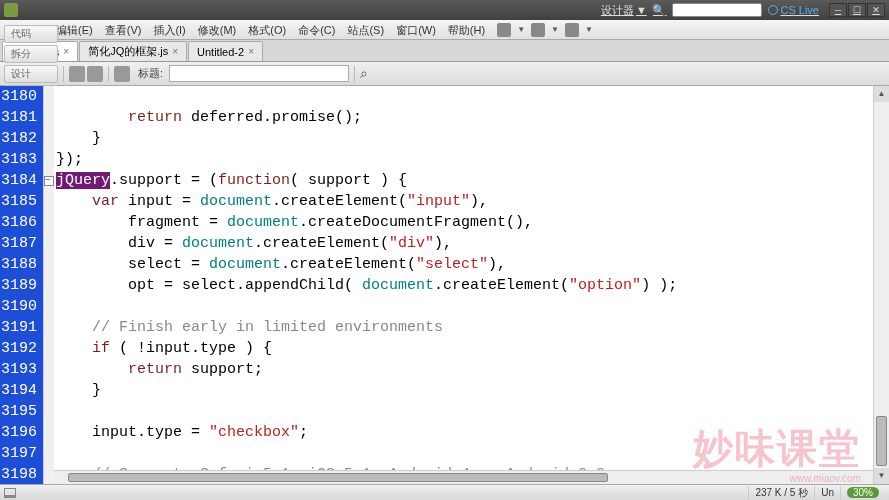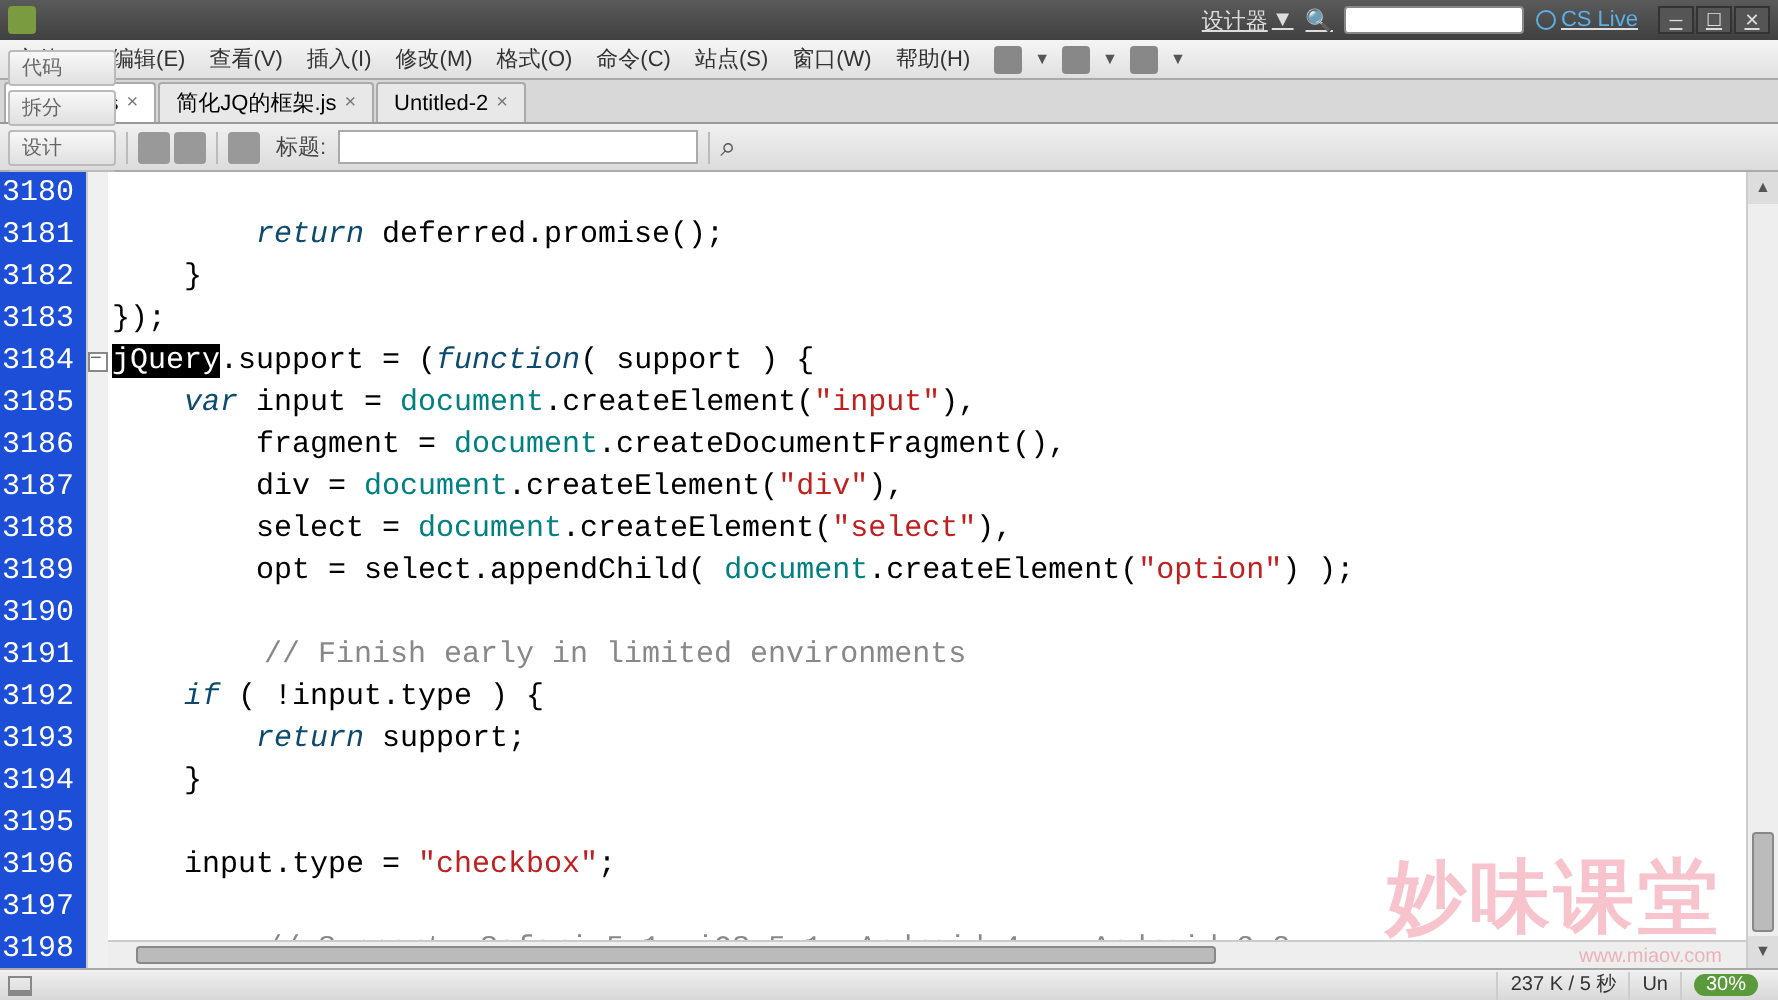--- a/index.html
+++ b/index.html
@@ -36,25 +36,25 @@
 
 .editor { position: absolute; top: 86px; bottom: 16px; left: 0; right: 0; background: #fff; display: flex; overflow: hidden; }
 .gutter { width: 44px; background: #fff; border-right: 1px solid #ccc; font-family: Consolas, "Courier New", monospace; font-size: 15px; text-align: right; color: #fff; }
 .gutter .ln { height: 21px; line-height: 21px; padding-right: 6px; background: #1d4ed8; }
 .fold { width: 10px; background: #f0f0f0; }
 .fold .fm { height: 21px; position: relative; }
 .fold .fm.box::before { content: ""; position: absolute; top: 6px; left: 0; width: 8px; height: 8px; border: 1px solid #888; background: #fff; }
 .fold .fm.box::after { content: "−"; position: absolute; top: 4px; left: 1px; font-size: 10px; color: #666; }
 .code { flex: 1; font-family: Consolas, "Courier New", monospace; font-size: 15px; line-height: 21px; white-space: pre; color: #000; position: relative; padding-left: 2px; }
 .code .line { height: 21px; }
-.kw { color: #0c4a6e; font-style: italic; }
+.kw { color: #7f1d1d; }
 .obj { color: #008080; }
 .str { color: #c02020; }
-.com { color: #888; margin-left: 40px; }
-.sel { background: #000000; color: #fff; }
+.com { color: #888; }
+.sel { background: #701a75; color: #fff; }
 
 .vscroll { position: absolute; right: 0; top: 0; bottom: 0; width: 16px; background: #eee; border-left: 1px solid #ccc; }
 .vscroll .thumb { position: absolute; left: 2px; right: 2px; top: 330px; height: 50px; background: #bbb; border: 1px solid #888; border-radius: 2px; cursor: pointer; }
 .vscroll .arr { position: absolute; left: 0; right: 0; height: 16px; background: #ddd; text-align: center; font-size: 8px; line-height: 16px; color: #555; cursor: pointer; }
 .vscroll .arr.up { top: 0; }
 .vscroll .arr.dn { bottom: 0; }
 .hscroll { position: absolute; left: 54px; right: 16px; bottom: 0; height: 14px; background: #eee; border-top: 1px solid #ccc; }
 .hscroll .hthumb { position: absolute; top: 2px; bottom: 2px; left: 14px; width: 540px; background: #bbb; border: 1px solid #888; border-radius: 2px; cursor: pointer; }
 
 .statusbar { position: absolute; bottom: 0; left: 0; right: 0; height: 16px; background: linear-gradient(#f0f0f0,#d8d8d8); border-top: 1px solid #aaa; display: flex; align-items: center; font-size: 10px; color: #333; padding: 0 4px; }

